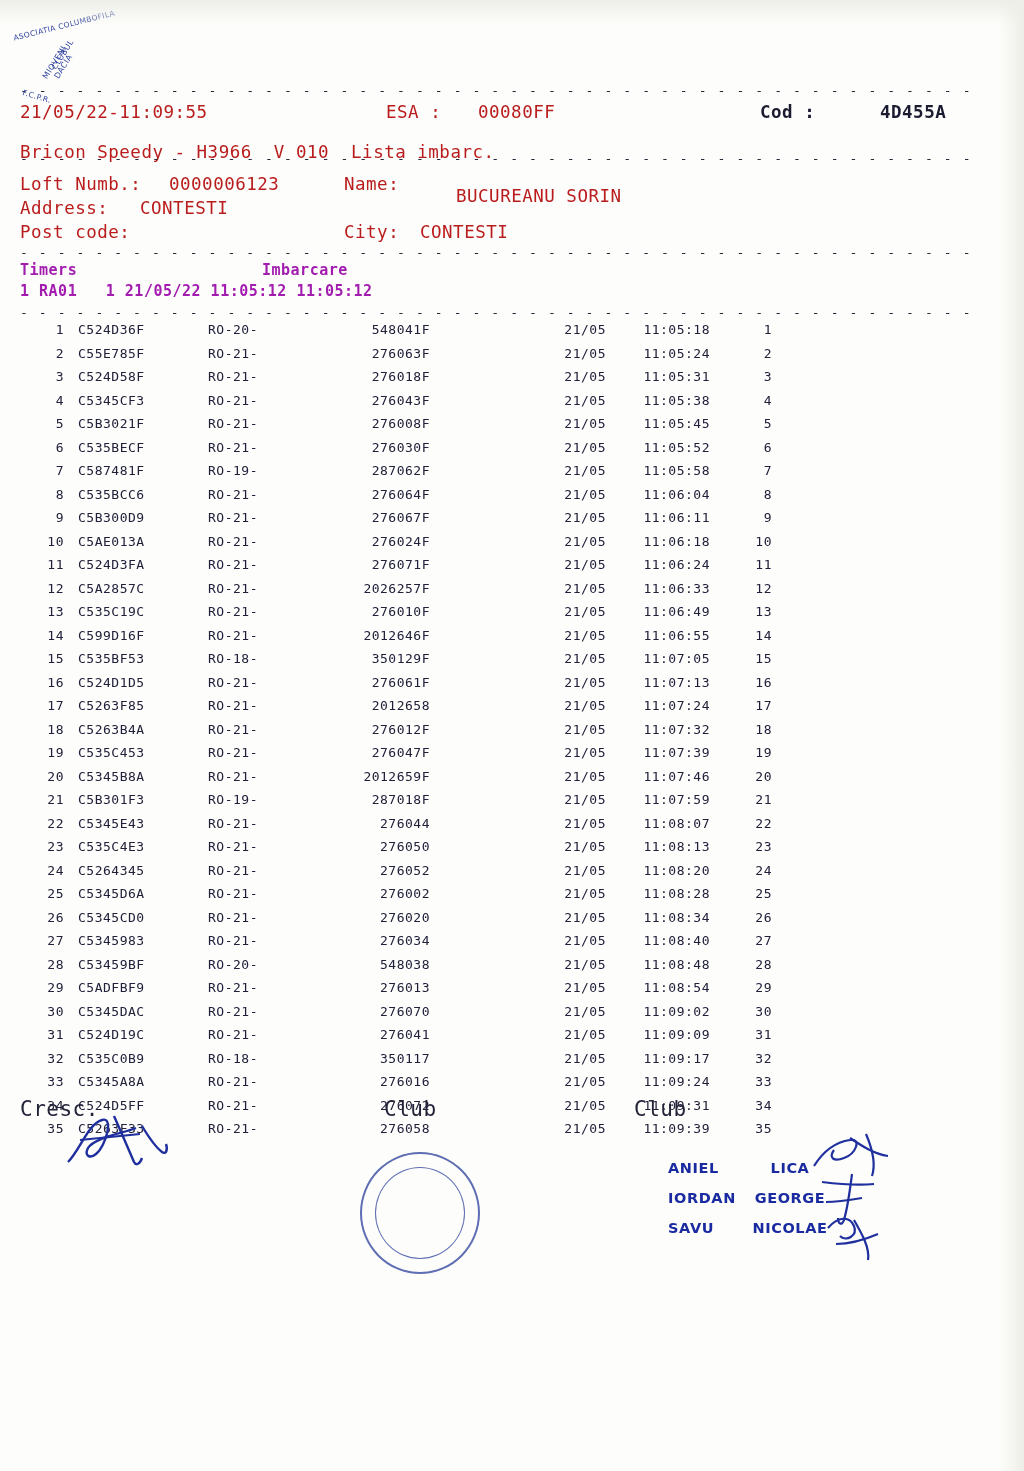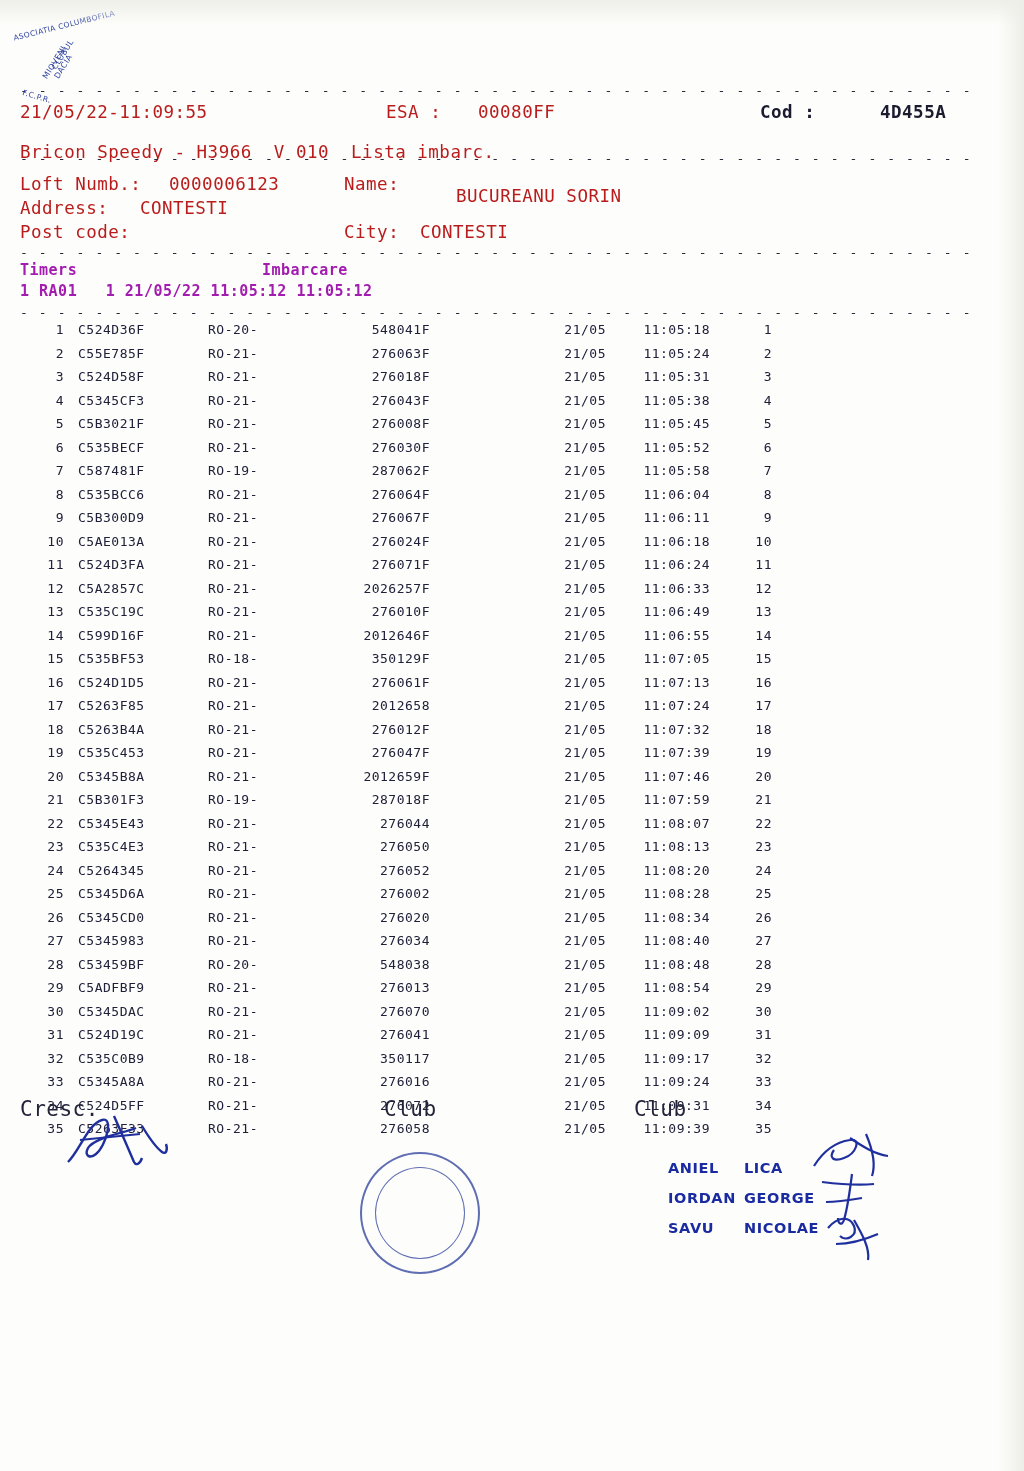--- a/index.html
+++ b/index.html
@@ -126,21 +126,21 @@
     left: 668px;
     top: 1153px;
     color: #1a2aa0;
     font-family: "DejaVu Sans", sans-serif;
     font-weight: bold;
     font-size: 14.5px;
     line-height: 30px;
     letter-spacing: 0.6px;
   }
   .names .n-col1 { display:inline-block; width: 76px; }
-  .names .n-col2 { display:inline-block; width: 92px; }
+  .names .n-col2 { display:inline-block; width: 92px; text-align: center; }
   .scribble {
     position: absolute;
     stroke: #1f2f9e;
     fill: none;
   }
   .edge-shadow-top {
     position: absolute;
     left: 0; top: 0; width: 1024px; height: 26px;
     background: linear-gradient(180deg, #efefe9 0%, rgba(253,253,251,0) 100%);
   }

